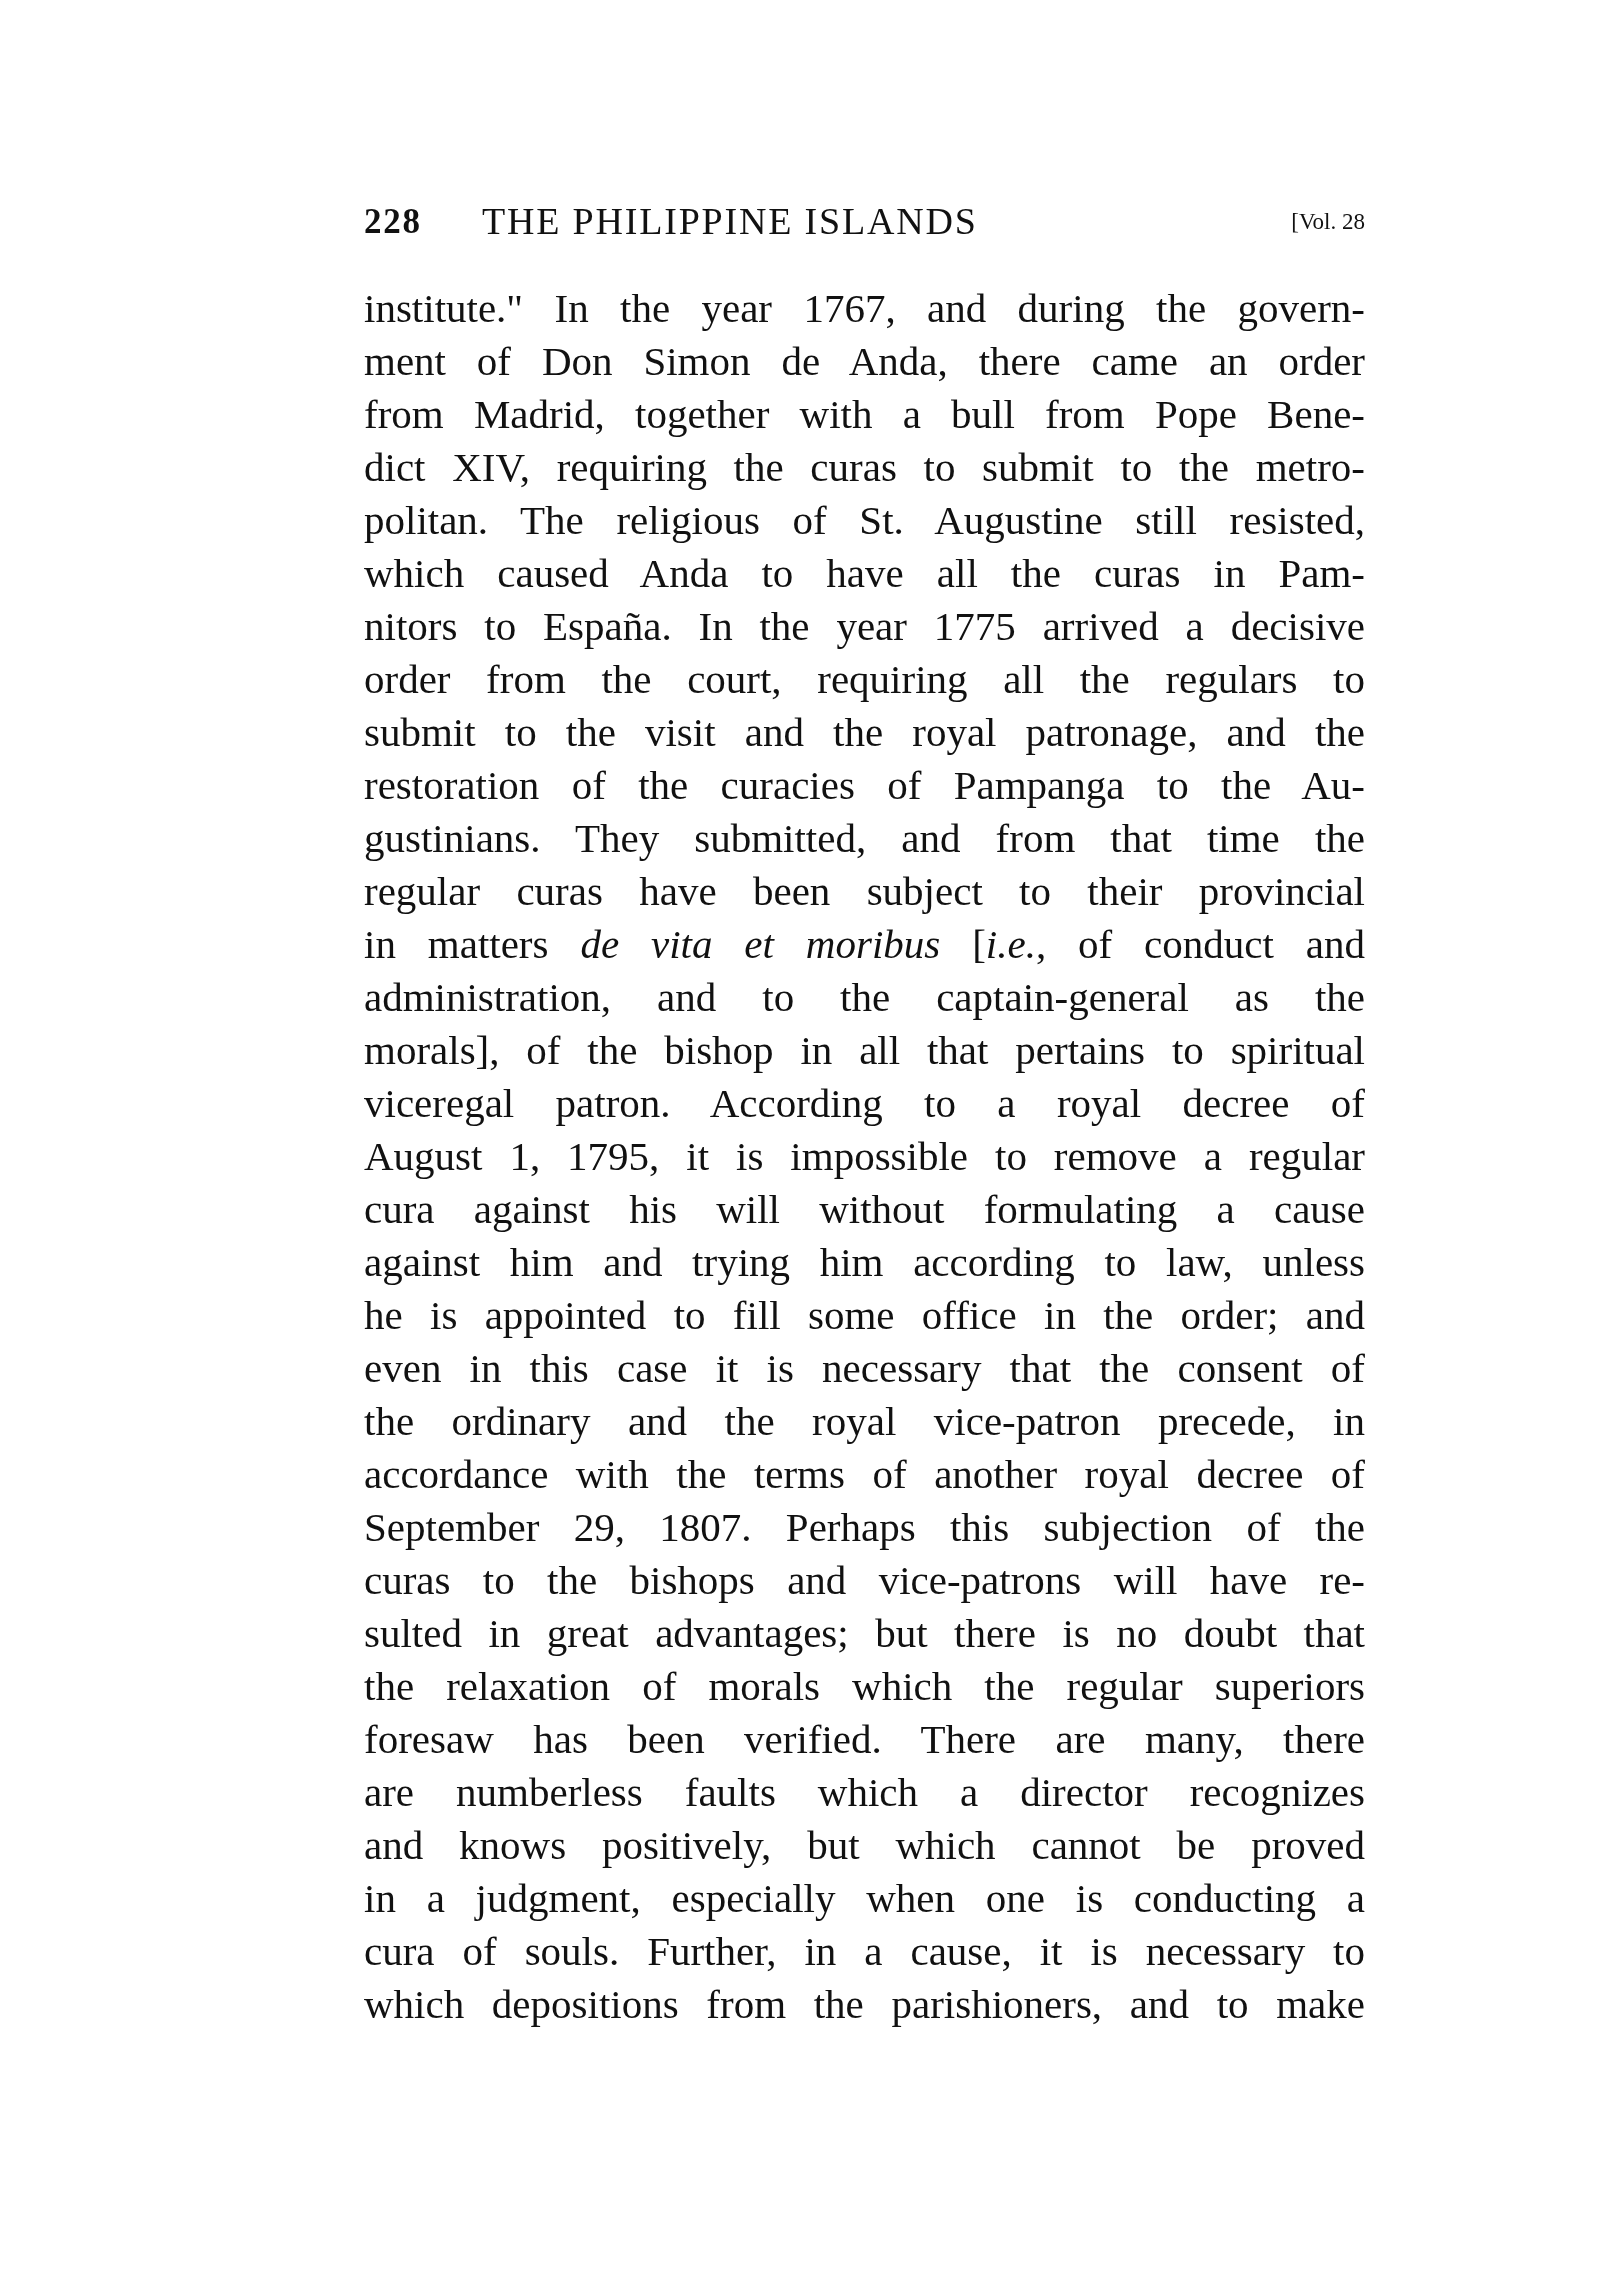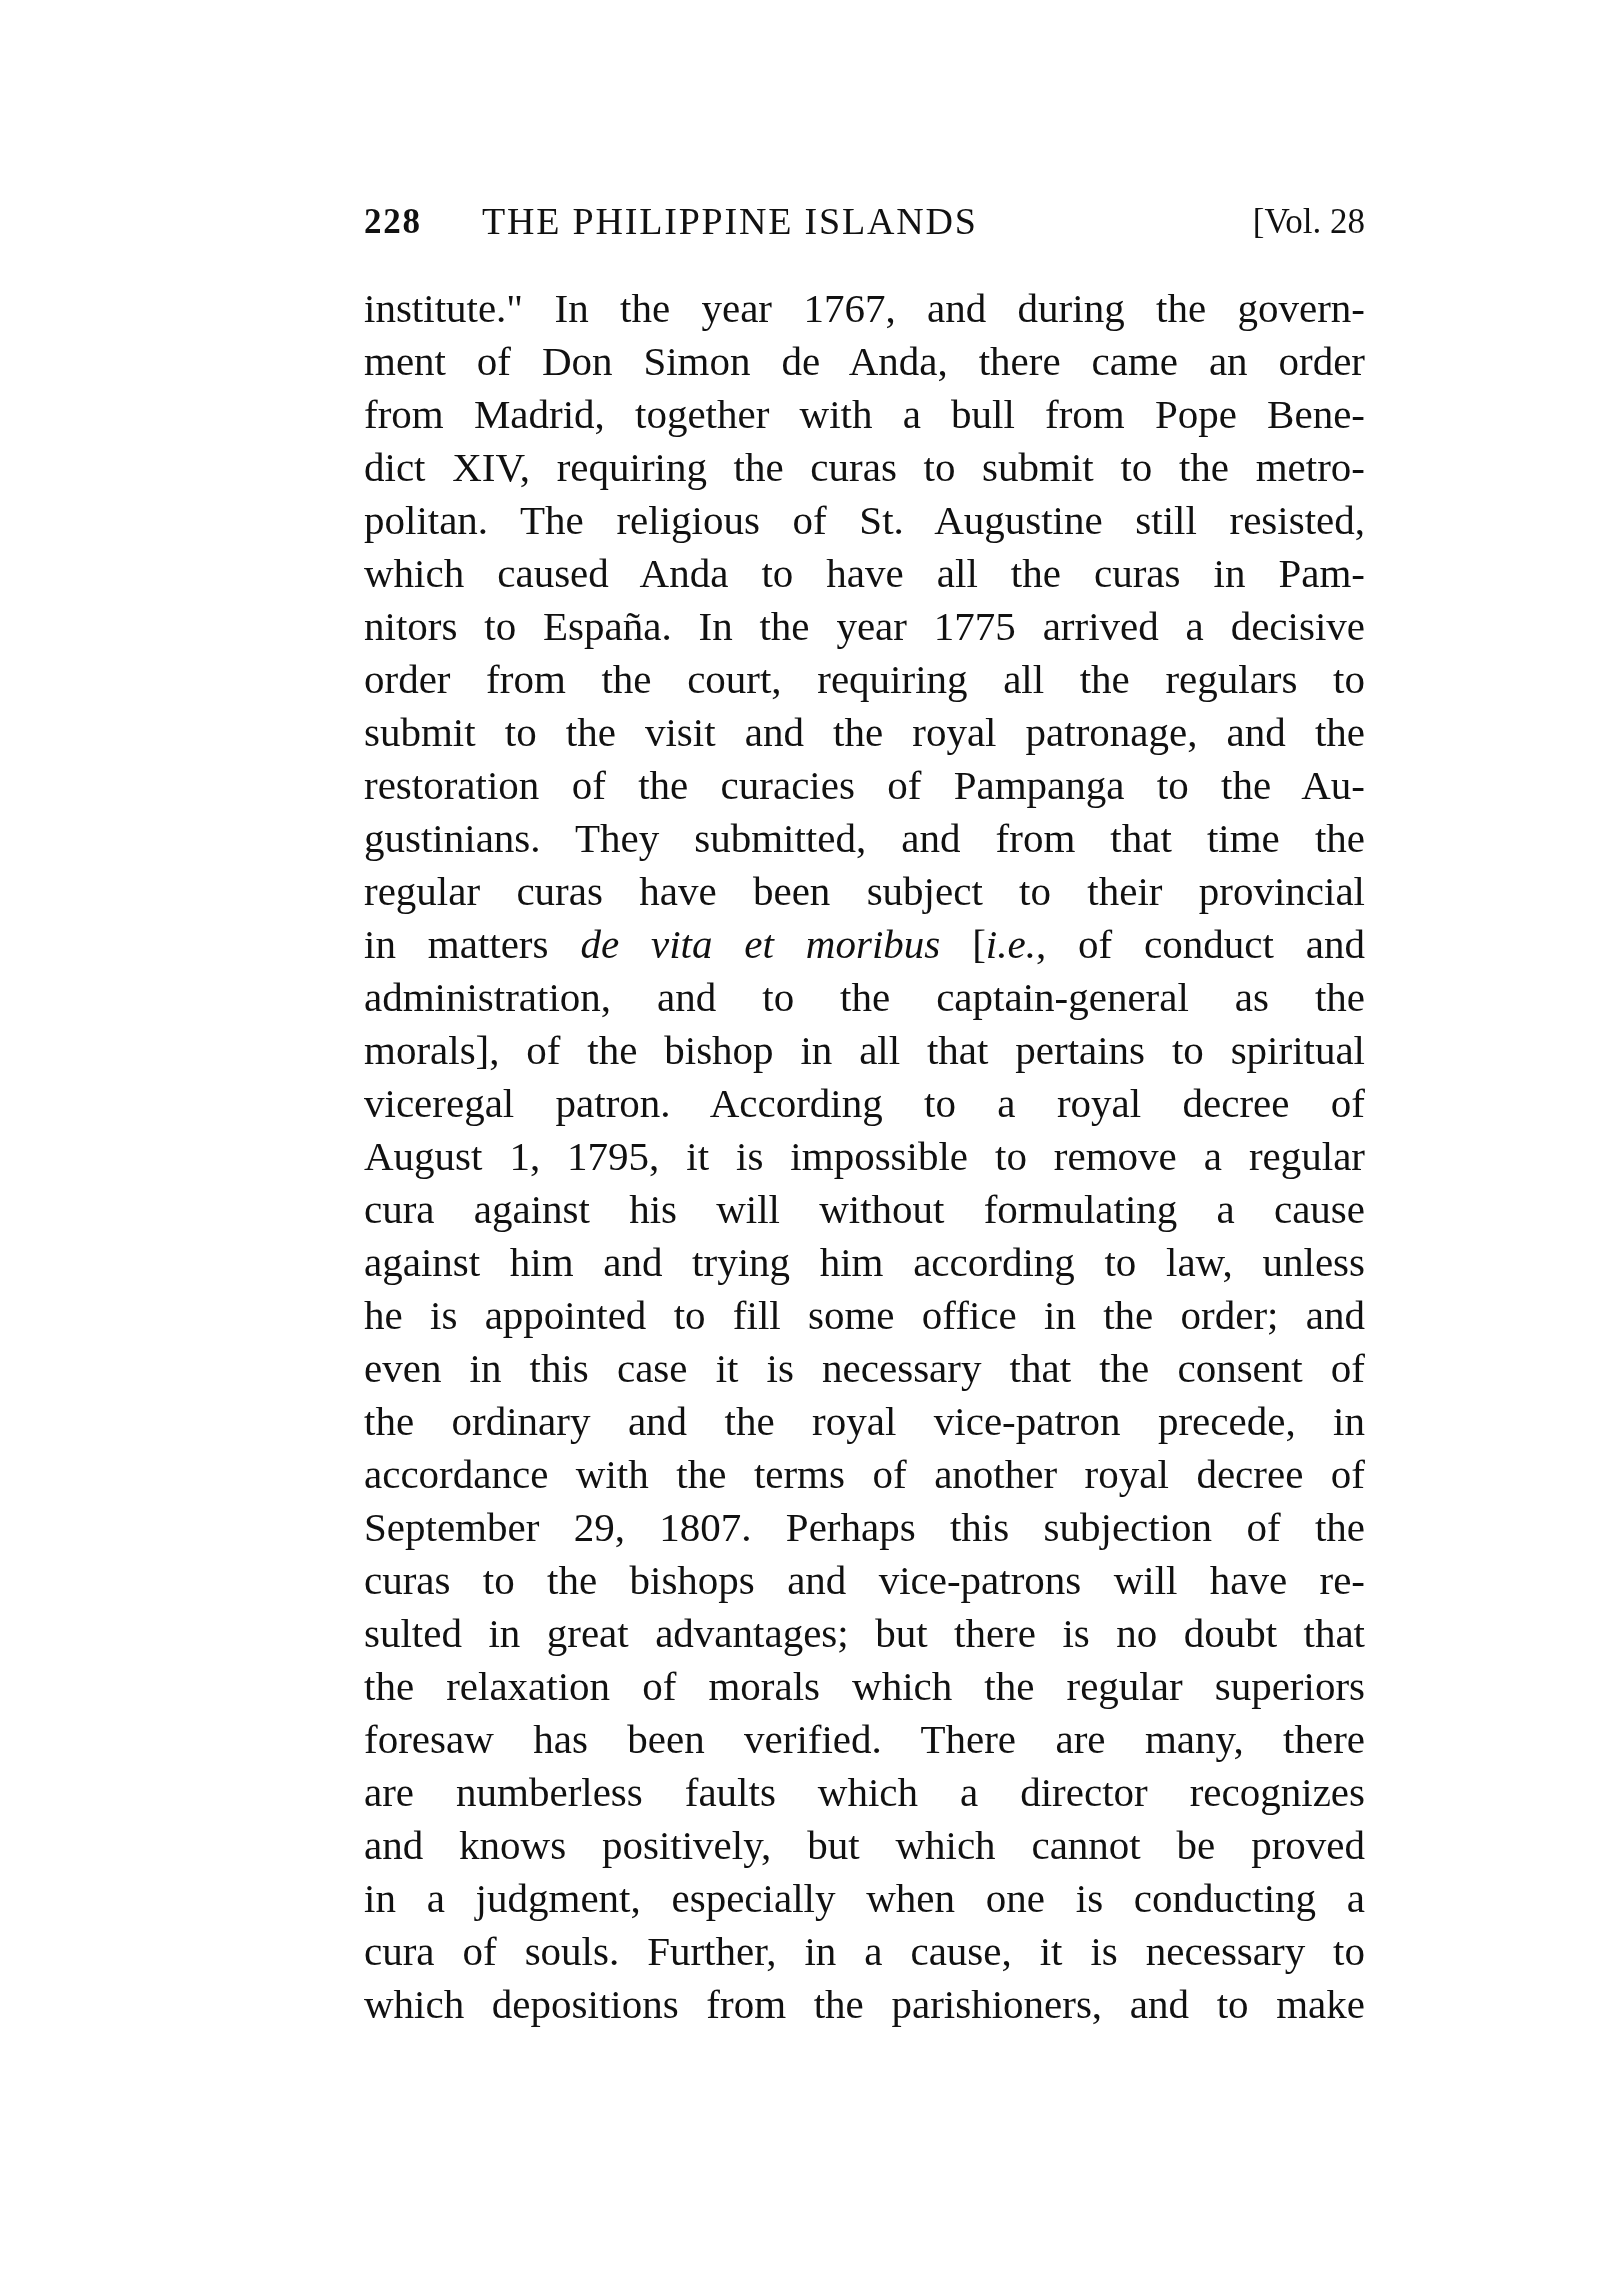--- a/index.html
+++ b/index.html
@@ -39,21 +39,21 @@
       position: absolute;
       left: 118px;
       top: 0;
       letter-spacing: 1.8px;
       font-size: 38px;
     }
     .running-head .volume {
       position: absolute;
       right: 0;
       top: 0;
-      font-size: 35px;
+      font-size: 23px;
     }
     .body-text {
       margin-top: 28px;
     }
     .line {
       display: block;
       height: 53px;
       line-height: 53px;
       font-size: 41px;
       text-align: justify;

